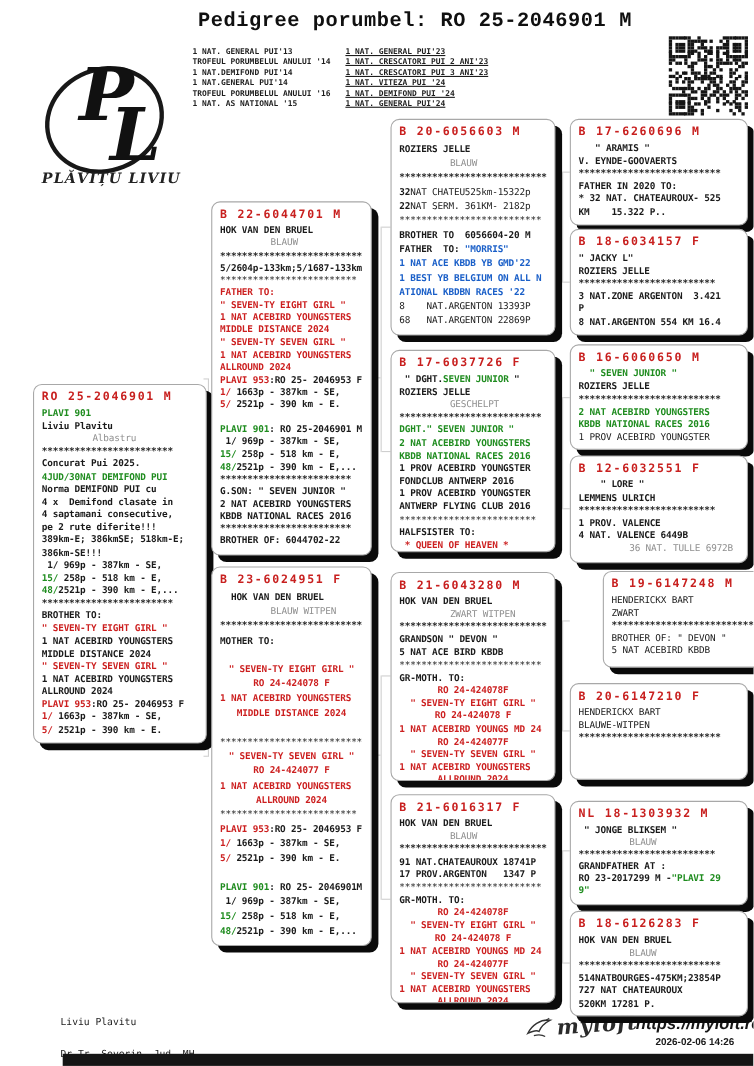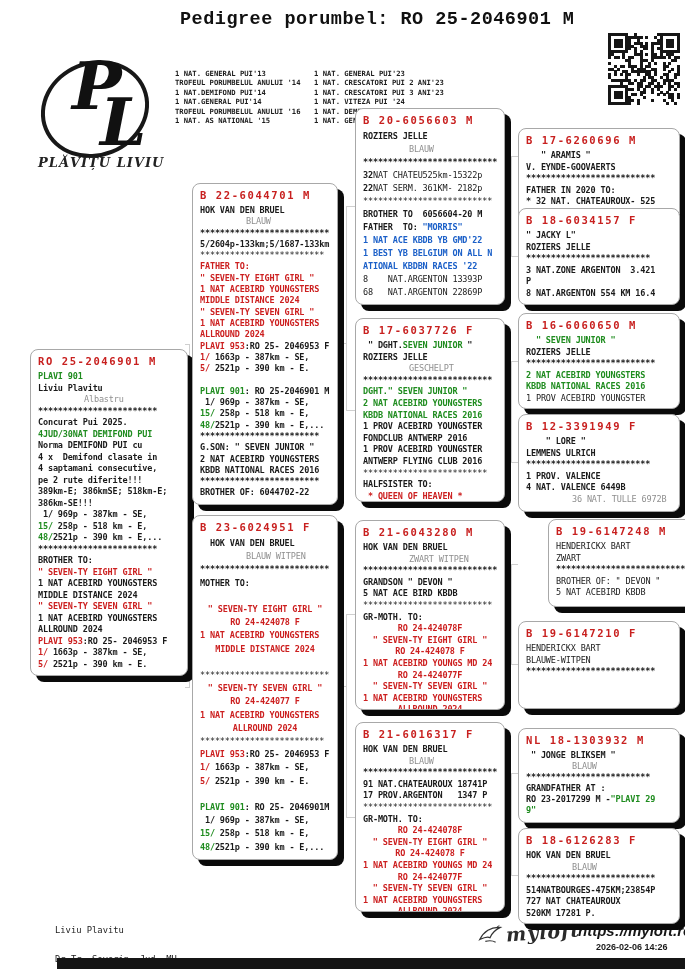--- a/index.html
+++ b/index.html
@@ -3,22 +3,22 @@
 <meta charset="utf-8">
 <style>
   html,body{margin:0;padding:0;background:#fff;}
   body{width:685px;height:969px;position:relative;overflow:hidden;
        font-family:"DejaVu Sans Mono",monospace;color:#151515;}
 
   
   .page-title{position:absolute;left:180px;top:9px;font:bold 18.5px "Liberation Mono",monospace;
               letter-spacing:.5px;color:#101010;white-space:pre;}
   .ach{position:absolute;left:175px;top:42px;display:flex;}
-  .ach-col{font:bold 7.2px "DejaVu Sans Mono",monospace;line-height:9.4px;white-space:pre;color:#1c1c1c;margin-top:27px;}
-  .ach-col.c1{width:139px;} .ach-col.c2{width:140px;} .ach-col.c3{width:160px;}
+  .ach-col{font:bold 7.2px "DejaVu Sans Mono",monospace;line-height:9.4px;white-space:pre;color:#1c1c1c;}
+  .ach-col.c1{width:139px;} .ach-col.c2{width:140px;} .ach-col.c3{width:160px;text-decoration:underline;}
 
   
   .qr{position:absolute;left:608px;top:33px;width:72px;height:72px;background:#fff;}
   .qm{position:absolute;width:3px;height:3px;background:#161616;}
 
   
   .logo{position:absolute;left:38px;top:55px;width:140px;height:120px;}
   .logo-ellipse{position:absolute;left:2px;top:6px;width:102px;height:88px;border:4px solid #181818;
                 border-radius:50%;transform:rotate(-22deg);}
   .logo-p{position:absolute;left:34px;top:-8px;font:italic bold 66px "DejaVu Serif",serif;color:#111;}
@@ -431,42 +431,42 @@
         <div class="pbox-body" style="line-height: 11.6px;"><div class="bl"><span class="c-black"> " DGHT.</span><span class="c-green">SEVEN JUNIOR</span><span class="c-black"> "</span></div><div class="bl"><span class="c-black">ROZIERS JELLE</span></div><div class="bl"><span class="c-gray w-n">GESCHELPT</span></div><div class="bl"><span class="c-black">**************************</span></div><div class="bl"><span class="c-green">DGHT." SEVEN JUNIOR "</span></div><div class="bl"><span class="c-green">2 NAT ACEBIRD YOUNGSTERS</span></div><div class="bl"><span class="c-green">KBDB NATIONAL RACES 2016</span></div><div class="bl"><span class="c-black">1 PROV ACEBIRD YOUNGSTER</span></div><div class="bl"><span class="c-black">FONDCLUB ANTWERP 2016</span></div><div class="bl"><span class="c-black">1 PROV ACEBIRD YOUNGSTER</span></div><div class="bl"><span class="c-black">ANTWERP FLYING CLUB 2016</span></div><div class="bl"><span class="c-black w-n">*************************</span></div><div class="bl"><span class="c-black">HALFSISTER TO:</span></div><div class="bl"><span class="c-red"> * QUEEN OF HEAVEN *</span></div></div>
       </div>
       <div class="pbox" style="left: 355px; top: 520px; width: 150px; height: 190px;">
         <div class="pbox-title">B 21-6043280 M</div>
         <div class="pbox-body" style="line-height: 11.6px;"><div class="bl"><span class="c-black">HOK VAN DEN BRUEL</span></div><div class="bl"><span class="c-gray w-n">ZWART WITPEN</span></div><div class="bl"><span class="c-black">***************************</span></div><div class="bl"><span class="c-black">GRANDSON " DEVON "</span></div><div class="bl"><span class="c-black">5 NAT ACE BIRD KBDB</span></div><div class="bl"><span class="c-black w-n">**************************</span></div><div class="bl"><span class="c-black">GR-MOTH. TO:</span></div><div class="bl" style="text-align: center;"><span class="c-red">RO 24-424078F</span></div><div class="bl" style="text-align: center;"><span class="c-red">" SEVEN-TY EIGHT GIRL "</span></div><div class="bl" style="text-align: center;"><span class="c-red">RO 24-424078 F</span></div><div class="bl"><span class="c-red">1 NAT ACEBIRD YOUNGS MD 24</span></div><div class="bl" style="text-align: center;"><span class="c-red">RO 24-424077F</span></div><div class="bl" style="text-align: center;"><span class="c-red">" SEVEN-TY SEVEN GIRL "</span></div><div class="bl"><span class="c-red">1 NAT ACEBIRD YOUNGSTERS</span></div><div class="bl" style="text-align: center;"><span class="c-red">ALLROUND 2024</span></div></div>
       </div>
       <div class="pbox" style="left: 355px; top: 722px; width: 150px; height: 190px;">
         <div class="pbox-title">B 21-6016317 F</div>
         <div class="pbox-body" style="line-height: 11.6px;"><div class="bl"><span class="c-black">HOK VAN DEN BRUEL</span></div><div class="bl"><span class="c-gray w-n">BLAUW</span></div><div class="bl"><span class="c-black">***************************</span></div><div class="bl"><span class="c-black">91 NAT.CHATEAUROUX 18741P</span></div><div class="bl"><span class="c-black">17 PROV.ARGENTON   1347 P</span></div><div class="bl"><span class="c-black w-n">**************************</span></div><div class="bl"><span class="c-black">GR-MOTH. TO:</span></div><div class="bl" style="text-align: center;"><span class="c-red">RO 24-424078F</span></div><div class="bl" style="text-align: center;"><span class="c-red">" SEVEN-TY EIGHT GIRL "</span></div><div class="bl" style="text-align: center;"><span class="c-red">RO 24-424078 F</span></div><div class="bl"><span class="c-red">1 NAT ACEBIRD YOUNGS MD 24</span></div><div class="bl" style="text-align: center;"><span class="c-red">RO 24-424077F</span></div><div class="bl" style="text-align: center;"><span class="c-red">" SEVEN-TY SEVEN GIRL "</span></div><div class="bl"><span class="c-red">1 NAT ACEBIRD YOUNGSTERS</span></div><div class="bl" style="text-align: center;"><span class="c-red">ALLROUND 2024</span></div></div>
       </div>
-      <div class="pbox" style="left: 518px; top: 108px; width: 162px; height: 97px; margin-top: 20px;">
+      <div class="pbox" style="left: 518px; top: 108px; width: 162px; height: 97px;">
         <div class="pbox-title">B 17-6260696 M</div>
         <div class="pbox-body" style="line-height: 11.5px;"><div class="bl"><span class="c-black">   " ARAMIS "</span></div><div class="bl"><span class="c-black">V. EYNDE-GOOVAERTS</span></div><div class="bl"><span class="c-black">**************************</span></div><div class="bl"><span class="c-black">FATHER IN 2020 TO:</span></div><div class="bl"><span class="c-black">* 32 NAT. CHATEAUROUX- 525</span></div><div class="bl"><span class="c-black">KM    15.322 P..</span></div></div>
       </div>
       <div class="pbox" style="left: 518px; top: 208px; width: 162px; height: 97px;">
         <div class="pbox-title">B 18-6034157 F</div>
         <div class="pbox-body" style="line-height: 11.5px;"><div class="bl"><span class="c-black">" JACKY L"</span></div><div class="bl"><span class="c-black">ROZIERS JELLE</span></div><div class="bl"><span class="c-black">*************************</span></div><div class="bl"><span class="c-black">3 NAT.ZONE ARGENTON  3.421</span></div><div class="bl"><span class="c-black">P</span></div><div class="bl"><span class="c-black">8 NAT.ARGENTON 554 KM 16.4</span></div></div>
       </div>
       <div class="pbox" style="left: 518px; top: 313px; width: 162px; height: 96px;">
         <div class="pbox-title">B 16-6060650 M</div>
         <div class="pbox-body" style="line-height: 11.5px;"><div class="bl"><span class="c-green">  " SEVEN JUNIOR "</span></div><div class="bl"><span class="c-black">ROZIERS JELLE</span></div><div class="bl"><span class="c-black">**************************</span></div><div class="bl"><span class="c-green">2 NAT ACEBIRD YOUNGSTERS</span></div><div class="bl"><span class="c-green">KBDB NATIONAL RACES 2016</span></div><div class="bl"><span class="c-black w-n">1 PROV ACEBIRD YOUNGSTER</span></div></div>
       </div>
       <div class="pbox" style="left: 518px; top: 414px; width: 162px; height: 98px;">
-        <div class="pbox-title">B 12-3391949 F</div>
+        <div class="pbox-title">B 12-6032551 F</div>
         <div class="pbox-body" style="line-height: 11.5px;"><div class="bl"><span class="c-black">    " LORE "</span></div><div class="bl"><span class="c-black">LEMMENS ULRICH</span></div><div class="bl"><span class="c-black">*************************</span></div><div class="bl"><span class="c-black">1 PROV. VALENCE</span></div><div class="bl"><span class="c-black">4 NAT. VALENCE 6449B</span></div><div class="bl"><span class="c-gray w-n">36 NAT. TULLE 6972B</span></div></div>
       </div>
       <div class="pbox" style="left: 548px; top: 519px; width: 162px; height: 88px;">
         <div class="pbox-title">B 19-6147248 M</div>
         <div class="pbox-body" style="line-height: 11.5px;"><div class="bl"><span class="c-black w-n">HENDERICKX BART</span></div><div class="bl"><span class="c-black w-n">ZWART</span></div><div class="bl"><span class="c-black">**************************</span></div><div class="bl"><span class="c-black w-n">BROTHER OF: " DEVON "</span></div><div class="bl"><span class="c-black w-n">5 NAT ACEBIRD KBDB</span></div></div>
       </div>
       <div class="pbox" style="left: 518px; top: 621px; width: 162px; height: 88px;">
-        <div class="pbox-title">B 19-6147210 F</div>
+        <div class="pbox-title">B 20-6147210 F</div>
         <div class="pbox-body" style="line-height: 11.5px;"><div class="bl"><span class="c-black w-n">HENDERICKX BART</span></div><div class="bl"><span class="c-black w-n">BLAUWE-WITPEN</span></div><div class="bl"><span class="c-black">**************************</span></div></div>
       </div>
       <div class="pbox" style="left: 518px; top: 728px; width: 162px; height: 95px;">
         <div class="pbox-title">NL 18-1303932 M</div>
         <div class="pbox-body" style="line-height: 11px;"><div class="bl"><span class="c-black"> " JONGE BLIKSEM "</span></div><div class="bl"><span class="c-gray w-n">BLAUW</span></div><div class="bl"><span class="c-black">*************************</span></div><div class="bl"><span class="c-black">GRANDFATHER AT :</span></div><div class="bl"><span class="c-black">RO 23-2017299 M -</span><span class="c-green">"PLAVI 29</span></div><div class="bl"><span class="c-green">9"</span></div></div>
       </div>
       <div class="pbox" style="left: 518px; top: 828px; width: 162px; height: 96px;">
         <div class="pbox-title">B 18-6126283 F</div>
         <div class="pbox-body" style="line-height: 11.5px;"><div class="bl"><span class="c-black">HOK VAN DEN BRUEL</span></div><div class="bl"><span class="c-gray w-n">BLAUW</span></div><div class="bl"><span class="c-black">**************************</span></div><div class="bl"><span class="c-black">514NATBOURGES-475KM;23854P</span></div><div class="bl"><span class="c-black">727 NAT CHATEAUROUX</span></div><div class="bl"><span class="c-black">520KM 17281 P.</span></div></div>
       </div>

